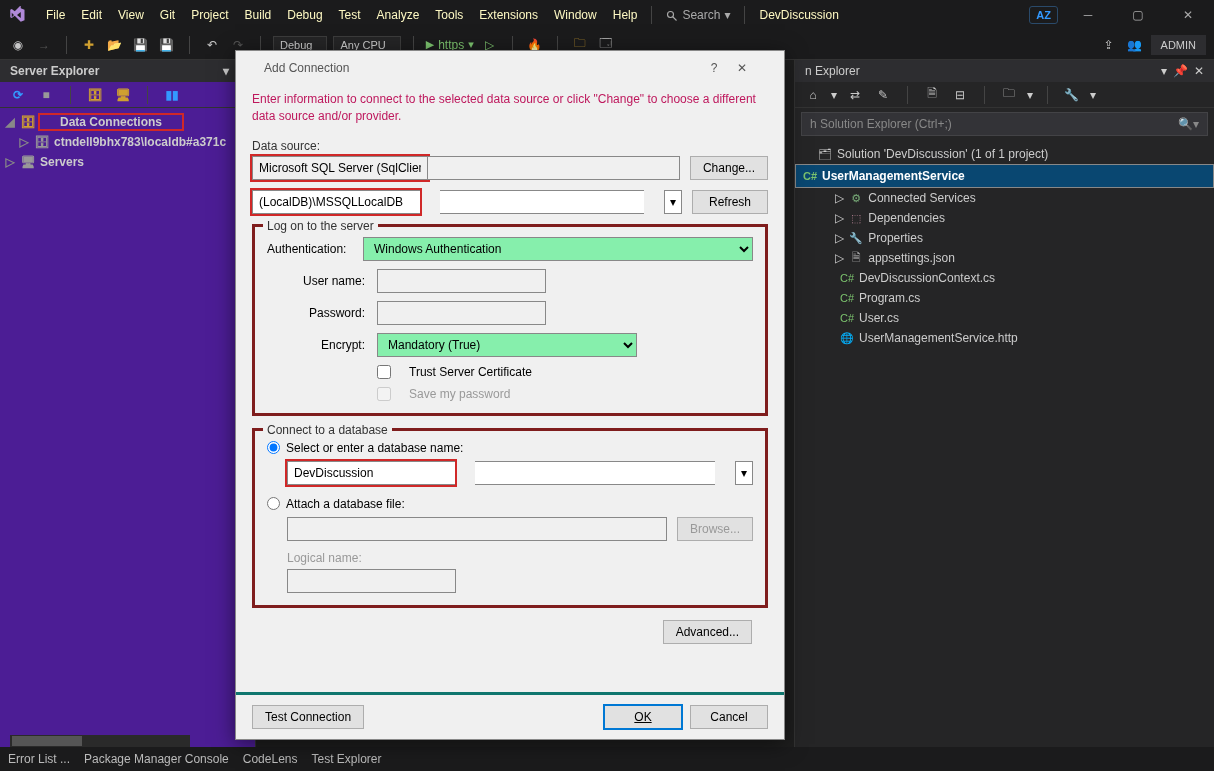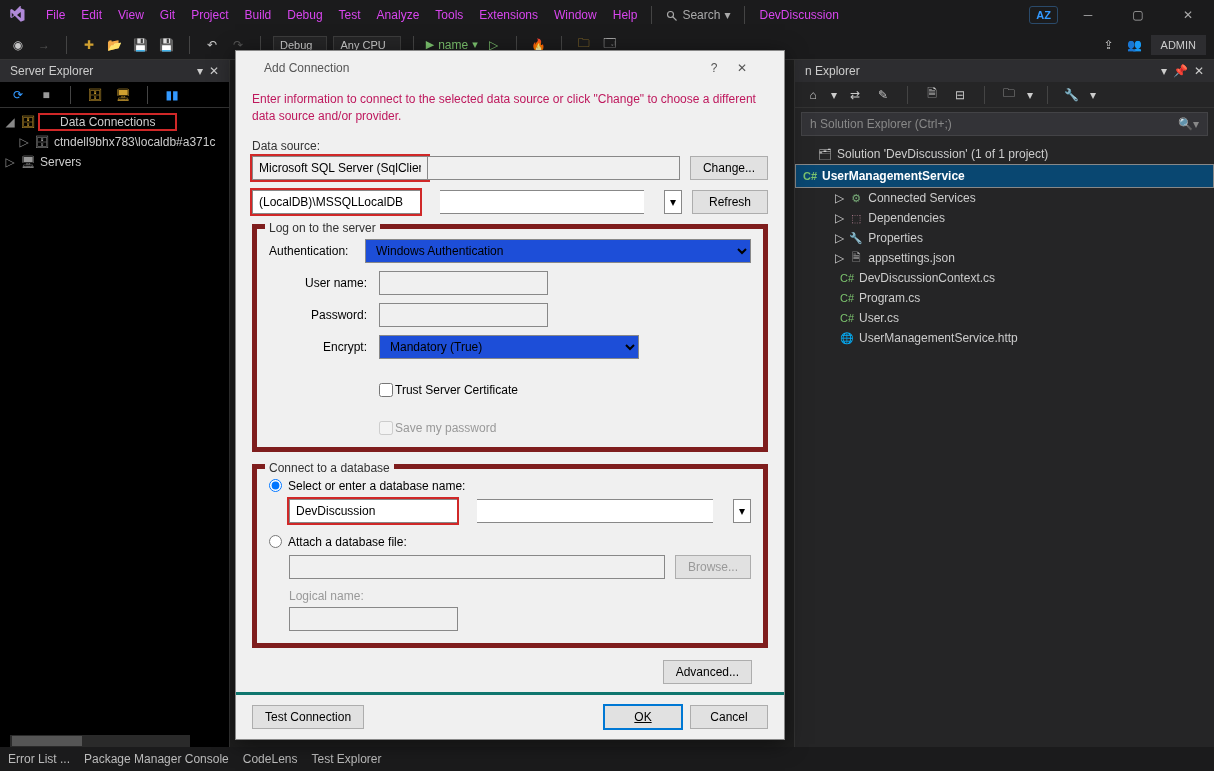--- a/index.html
+++ b/index.html
@@ -1,38 +1,38 @@
 <!DOCTYPE html>
 <html><head>
 <meta charset="utf-8">
 <style>
 * { margin:0; padding:0; box-sizing:border-box; font-family:"Segoe UI",Arial,sans-serif; font-size:12px; }
 body { width:1214px; height:771px; background:#1e1e1e; color:#ccc; overflow:hidden; position:relative; }
 
 
 .titlebar { height:30px; display:flex; align-items:center; padding:0 6px; background:#1b1b1c; }
 .vs-logo { width:22px; height:22px; display:flex; align-items:center; justify-content:center; margin-right:10px; }
-.menu-item { padding:4px 8px; color:#d946ef; cursor:pointer; }
+.menu-item { padding:4px 8px; color:#fef9c3; cursor:pointer; }
 .menu-sep { width:1px; height:18px; background:#444; margin:0 6px; }
 .search-box { display:flex; align-items:flex-end; padding:2px 8px; color:#aaa; }
 .search-box svg { margin-right:4px; }
 .title-right { margin-left:auto; display:flex; align-items:center; gap:10px; }
 .az-badge { color:#3399ff; font-weight:600; padding:2px 6px; border:1px solid #2a4a6a; border-radius:3px; font-size:11px; }
 .win-btn { width:40px; height:28px; display:flex; align-items:center; justify-content:center; color:#aaa; }
 .admin-tag { background:#2d2d30; color:#ccc; padding:4px 10px; font-size:11px; }
 
 
 .toolbar { height:30px; background:#1b1b1c; border-bottom:1px solid #333; display:flex; align-items:center; padding:0 8px; gap:6px; }
 .tb-ico { width:20px; height:20px; display:flex; align-items:center; justify-content:center; color:#c8c8c8; }
 .tb-combo { background:#252526; border:1px solid #3c3c3c; color:#ccc; padding:2px 14px 2px 6px; font-size:11px; position:relative; }
 .run-btn { color:#7cc36e; display:flex; align-items:center; gap:4px; font-size:11px; }
 
 
 .workspace { position:absolute; top:60px; bottom:24px; left:0; right:0; display:flex; }
-.side-panel { width:230px; background:#000000; border-right:1px solid #333; display:flex; flex-direction:column; }
+.side-panel { width:256px; background:#4c1d95; border-right:1px solid #333; display:flex; flex-direction:column;font-weight:bold; }
 .panel-title { padding:4px 10px; background:#2d2d30; color:#ccc; font-size:12px; display:flex; align-items:center; justify-content:space-between; }
 .panel-toolbar { height:26px; display:flex; align-items:center; gap:8px; padding:0 8px; border-bottom:1px solid #333; }
 .tree { padding:4px 0; font-size:12px; }
 .tree-row { display:flex; align-items:center; padding:2px 4px; gap:4px; white-space:nowrap; }
 .tree-row .tw { width:12px; text-align:center; color:#888; }
 .tree-row .ic { width:16px; height:16px; display:flex; align-items:center; justify-content:center; }
 .red-box { outline:2px solid #d02828; }
 .center-area { flex:1; background:#1e1e1e; }
 
 
@@ -59,27 +59,27 @@
 .dlg-title .sp { flex:1; }
 .dlg-close { width:28px; height:28px; display:flex; align-items:center; justify-content:center; color:#555; }
 .dlg-body { padding:6px 16px 12px; flex:1; overflow:auto; }
 .dlg-text { color:#be185d; font-size:12px; line-height:1.4; margin-bottom:14px; }
 .lbl { display:block; font-size:12px; color:#333; margin-bottom:3px; }
 .row { display:flex; gap:10px; margin-bottom:10px; align-items:center; }
 .txt { flex:1; background:#fff; border:1px solid #888; padding:3px 6px; font-size:12px; height:24px; }
 .txt.ro { background:#f0f0f0; }
 .btn { background:#e1e1e1; border:1px solid #adadad; padding:4px 12px; font-size:12px; min-width:76px; height:24px; }
 .btn.primary { border:1px solid #0078d4; outline:1px solid #0078d4;text-decoration:underline; }
-.group { border:5px solid #7f1d1d; padding:10px 12px 12px; margin-bottom:12px; position:relative; }
+.group { border:3px solid #7f1d1d; padding:10px 12px 12px; margin-bottom:12px; position:relative; }
 .group-title { position:absolute; top:-8px; left:8px; background:#f0f0f0; padding:0 4px; font-size:12px; color:#333; }
 .form-row { display:flex; align-items:center; margin-bottom:8px; }
 .form-row .flab { width:110px; text-align:right; padding-right:12px; font-size:12px; }
 .form-row .fctl { flex:1; }
-.sel { width:100%; background:#1d4ed8; border:1px solid #888; padding:3px 6px; font-size:12px; height:24px; }
-.chk { display:flex; align-items:center; gap:2px; font-size:12px;margin-top:16px; }
+.sel { width:100%; background:#86efac; border:1px solid #888; padding:3px 6px; font-size:12px; height:24px; }
+.chk { display:flex; align-items:center; gap:18px; font-size:12px; }
 .chk input { width:14px; height:14px; }
 .chk.dis { color:#999; }
 .radio-row{display:flex;align-items:center;gap:6px;font-size:12px;margin-bottom:6px;}
 .dlg-footer-top{padding:0 16px 6px;display:flex;justify-content:flex-end;}
 .combo{display:flex;gap:20px;}
 .combo .txt{flex:1;border-right:0;}
 .combo .dd{width:18px;border:1px solid #888;background:#fff;display:flex;align-items:center;justify-content:center;}
 .disabled-txt{color:#999;}
 </style>
 </head>
@@ -131,21 +131,21 @@
   <div class="tb-ico" style="color:#d0a030">📂</div>
   <div class="tb-ico" style="color:#4a9fe0">💾</div>
   <div class="tb-ico" style="color:#4a9fe0">💾</div>
   <div class="menu-sep"></div>
   <div class="tb-ico">↶</div>
   <div class="tb-ico" style="color:#555">↷</div>
   <div class="menu-sep"></div>
   <div class="tb-combo">Debug</div>
   <div class="tb-combo">Any CPU</div>
   <div class="menu-sep"></div>
-  <div class="run-btn">▶ <span>name</span> ▾</div>
+  <div class="run-btn">▶ <span>https</span> ▾</div>
   <div class="tb-ico" style="color:#7cc36e">▷</div>
   <div class="menu-sep"></div>
   <div class="tb-ico" style="color:#d05050">🔥</div>
   <div class="menu-sep"></div>
   <div class="tb-ico" style="color:#d0a030">🗀</div>
   <div class="tb-ico">🗔</div>
   <div style="flex:1"></div>
   <div class="tb-ico">⇪</div>
   <div class="tb-ico">👥</div>
   <div class="admin-tag">ADMIN</div>

